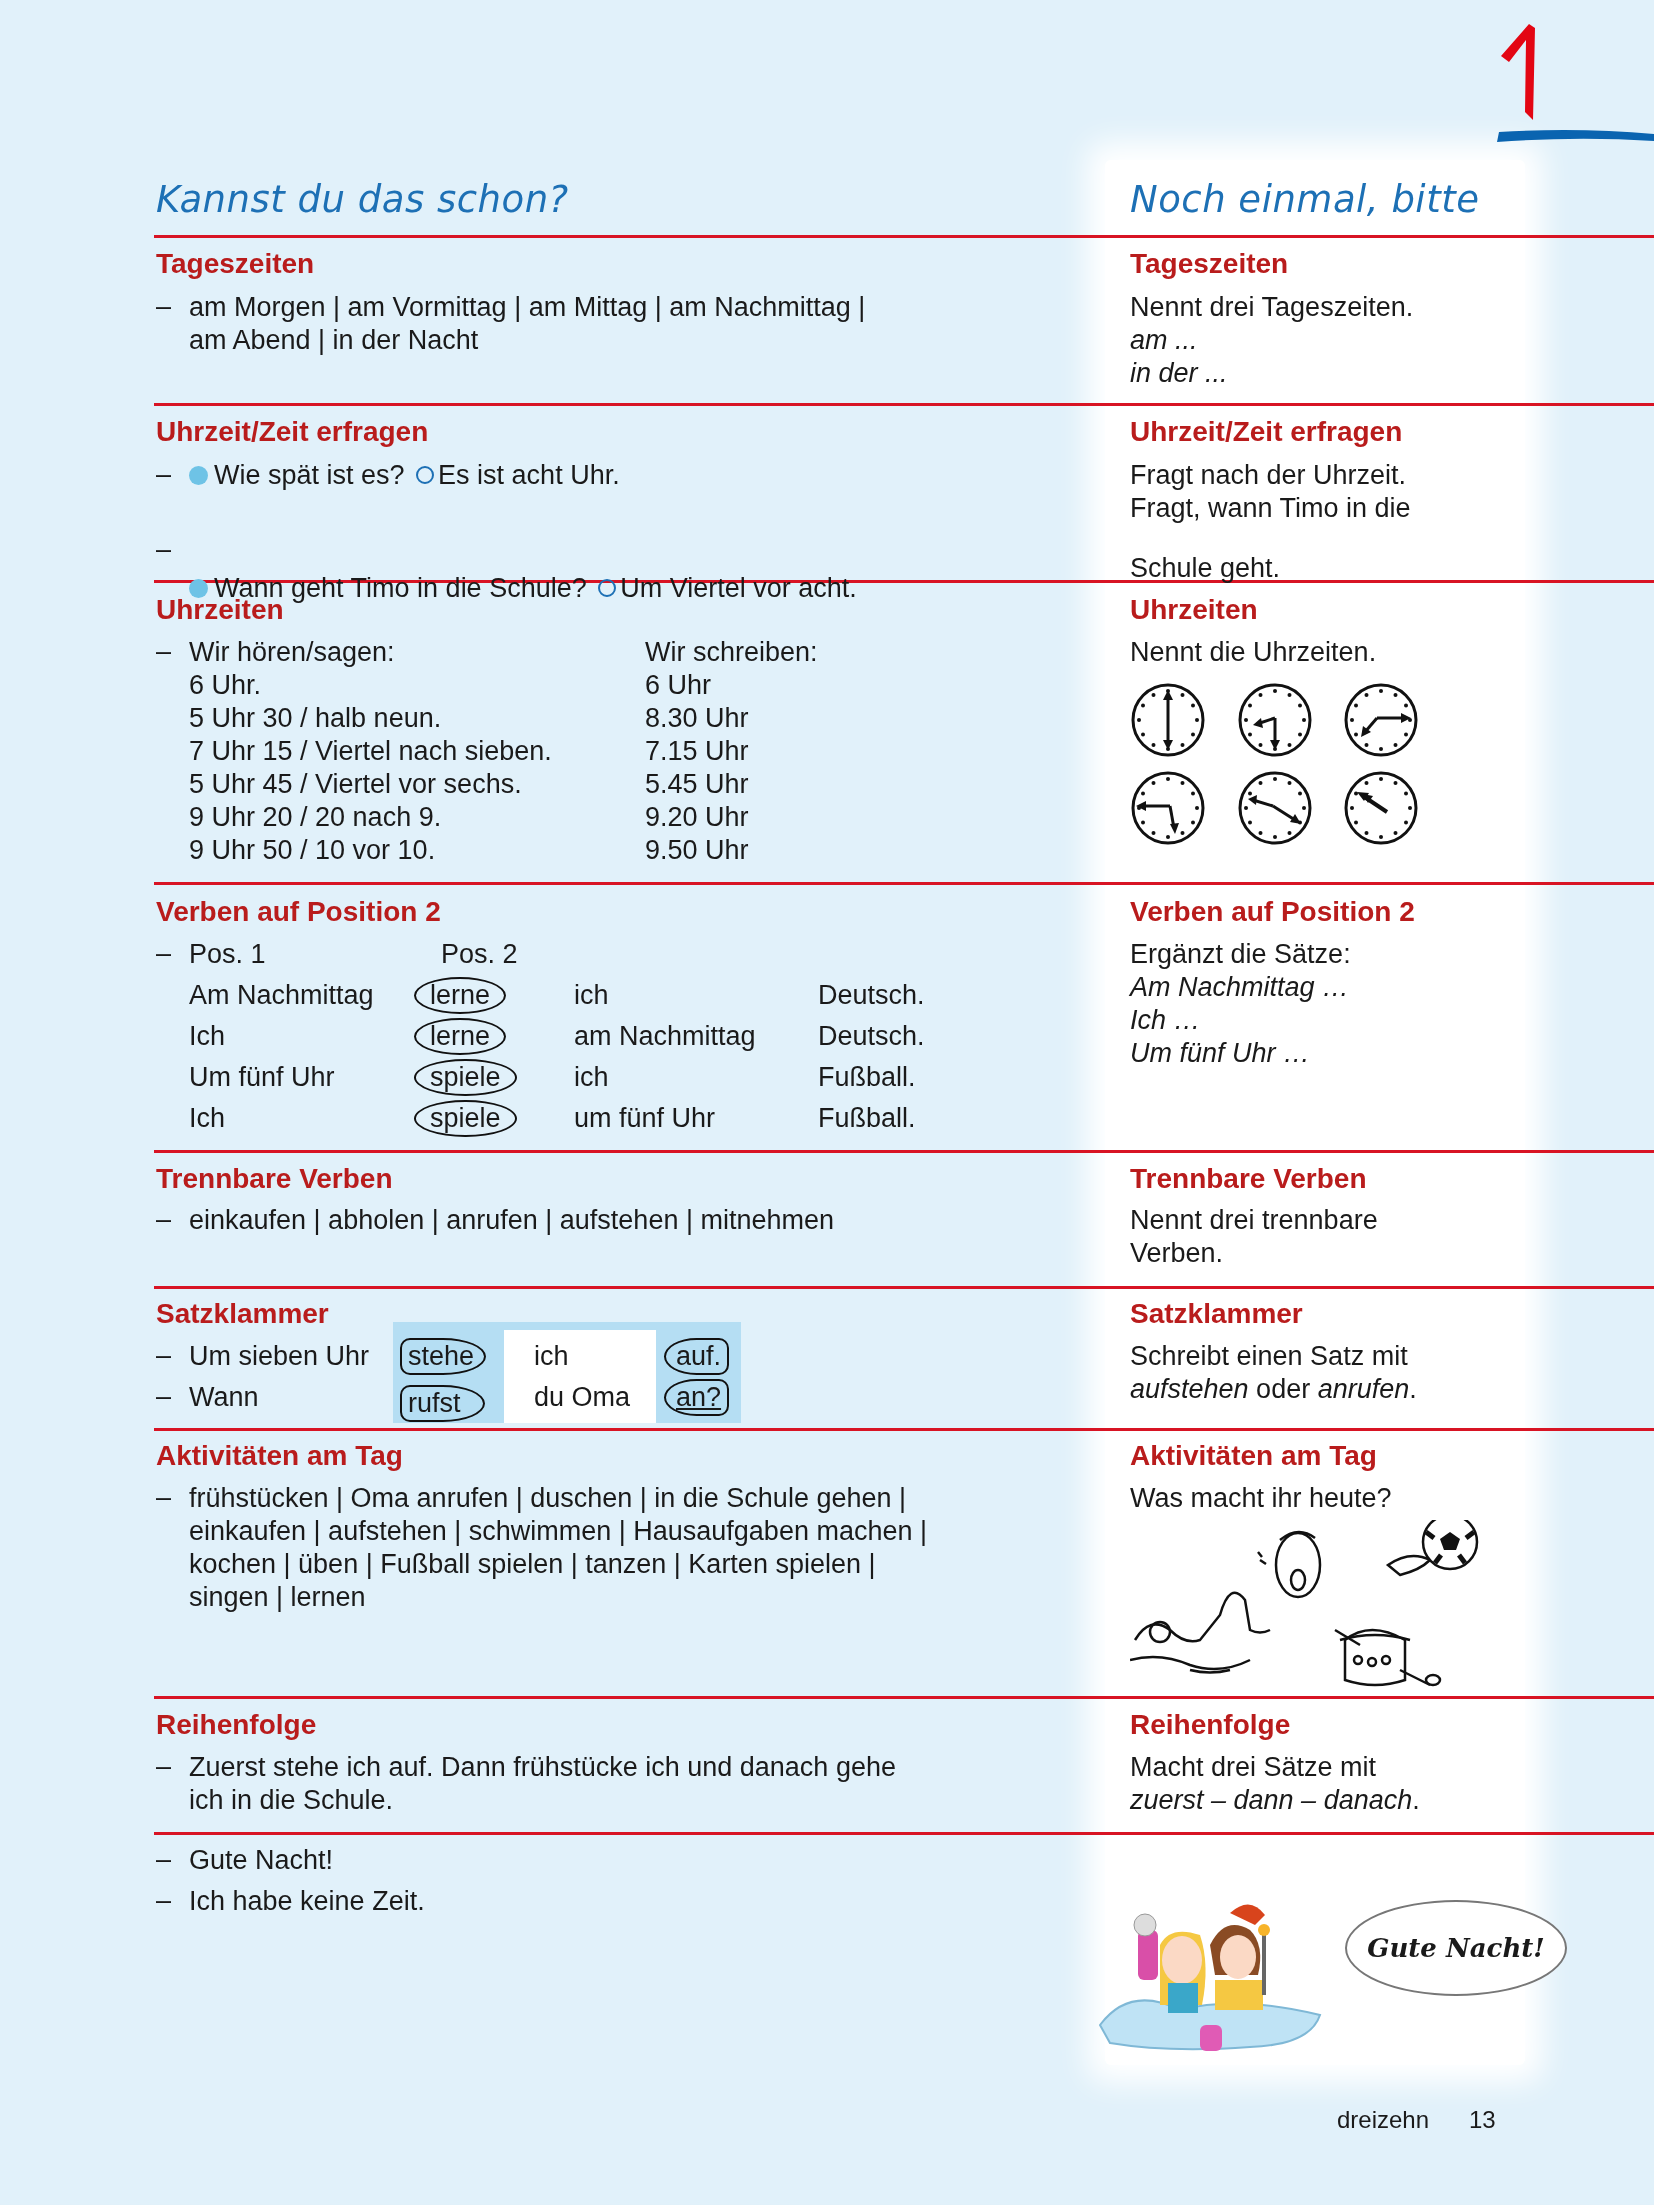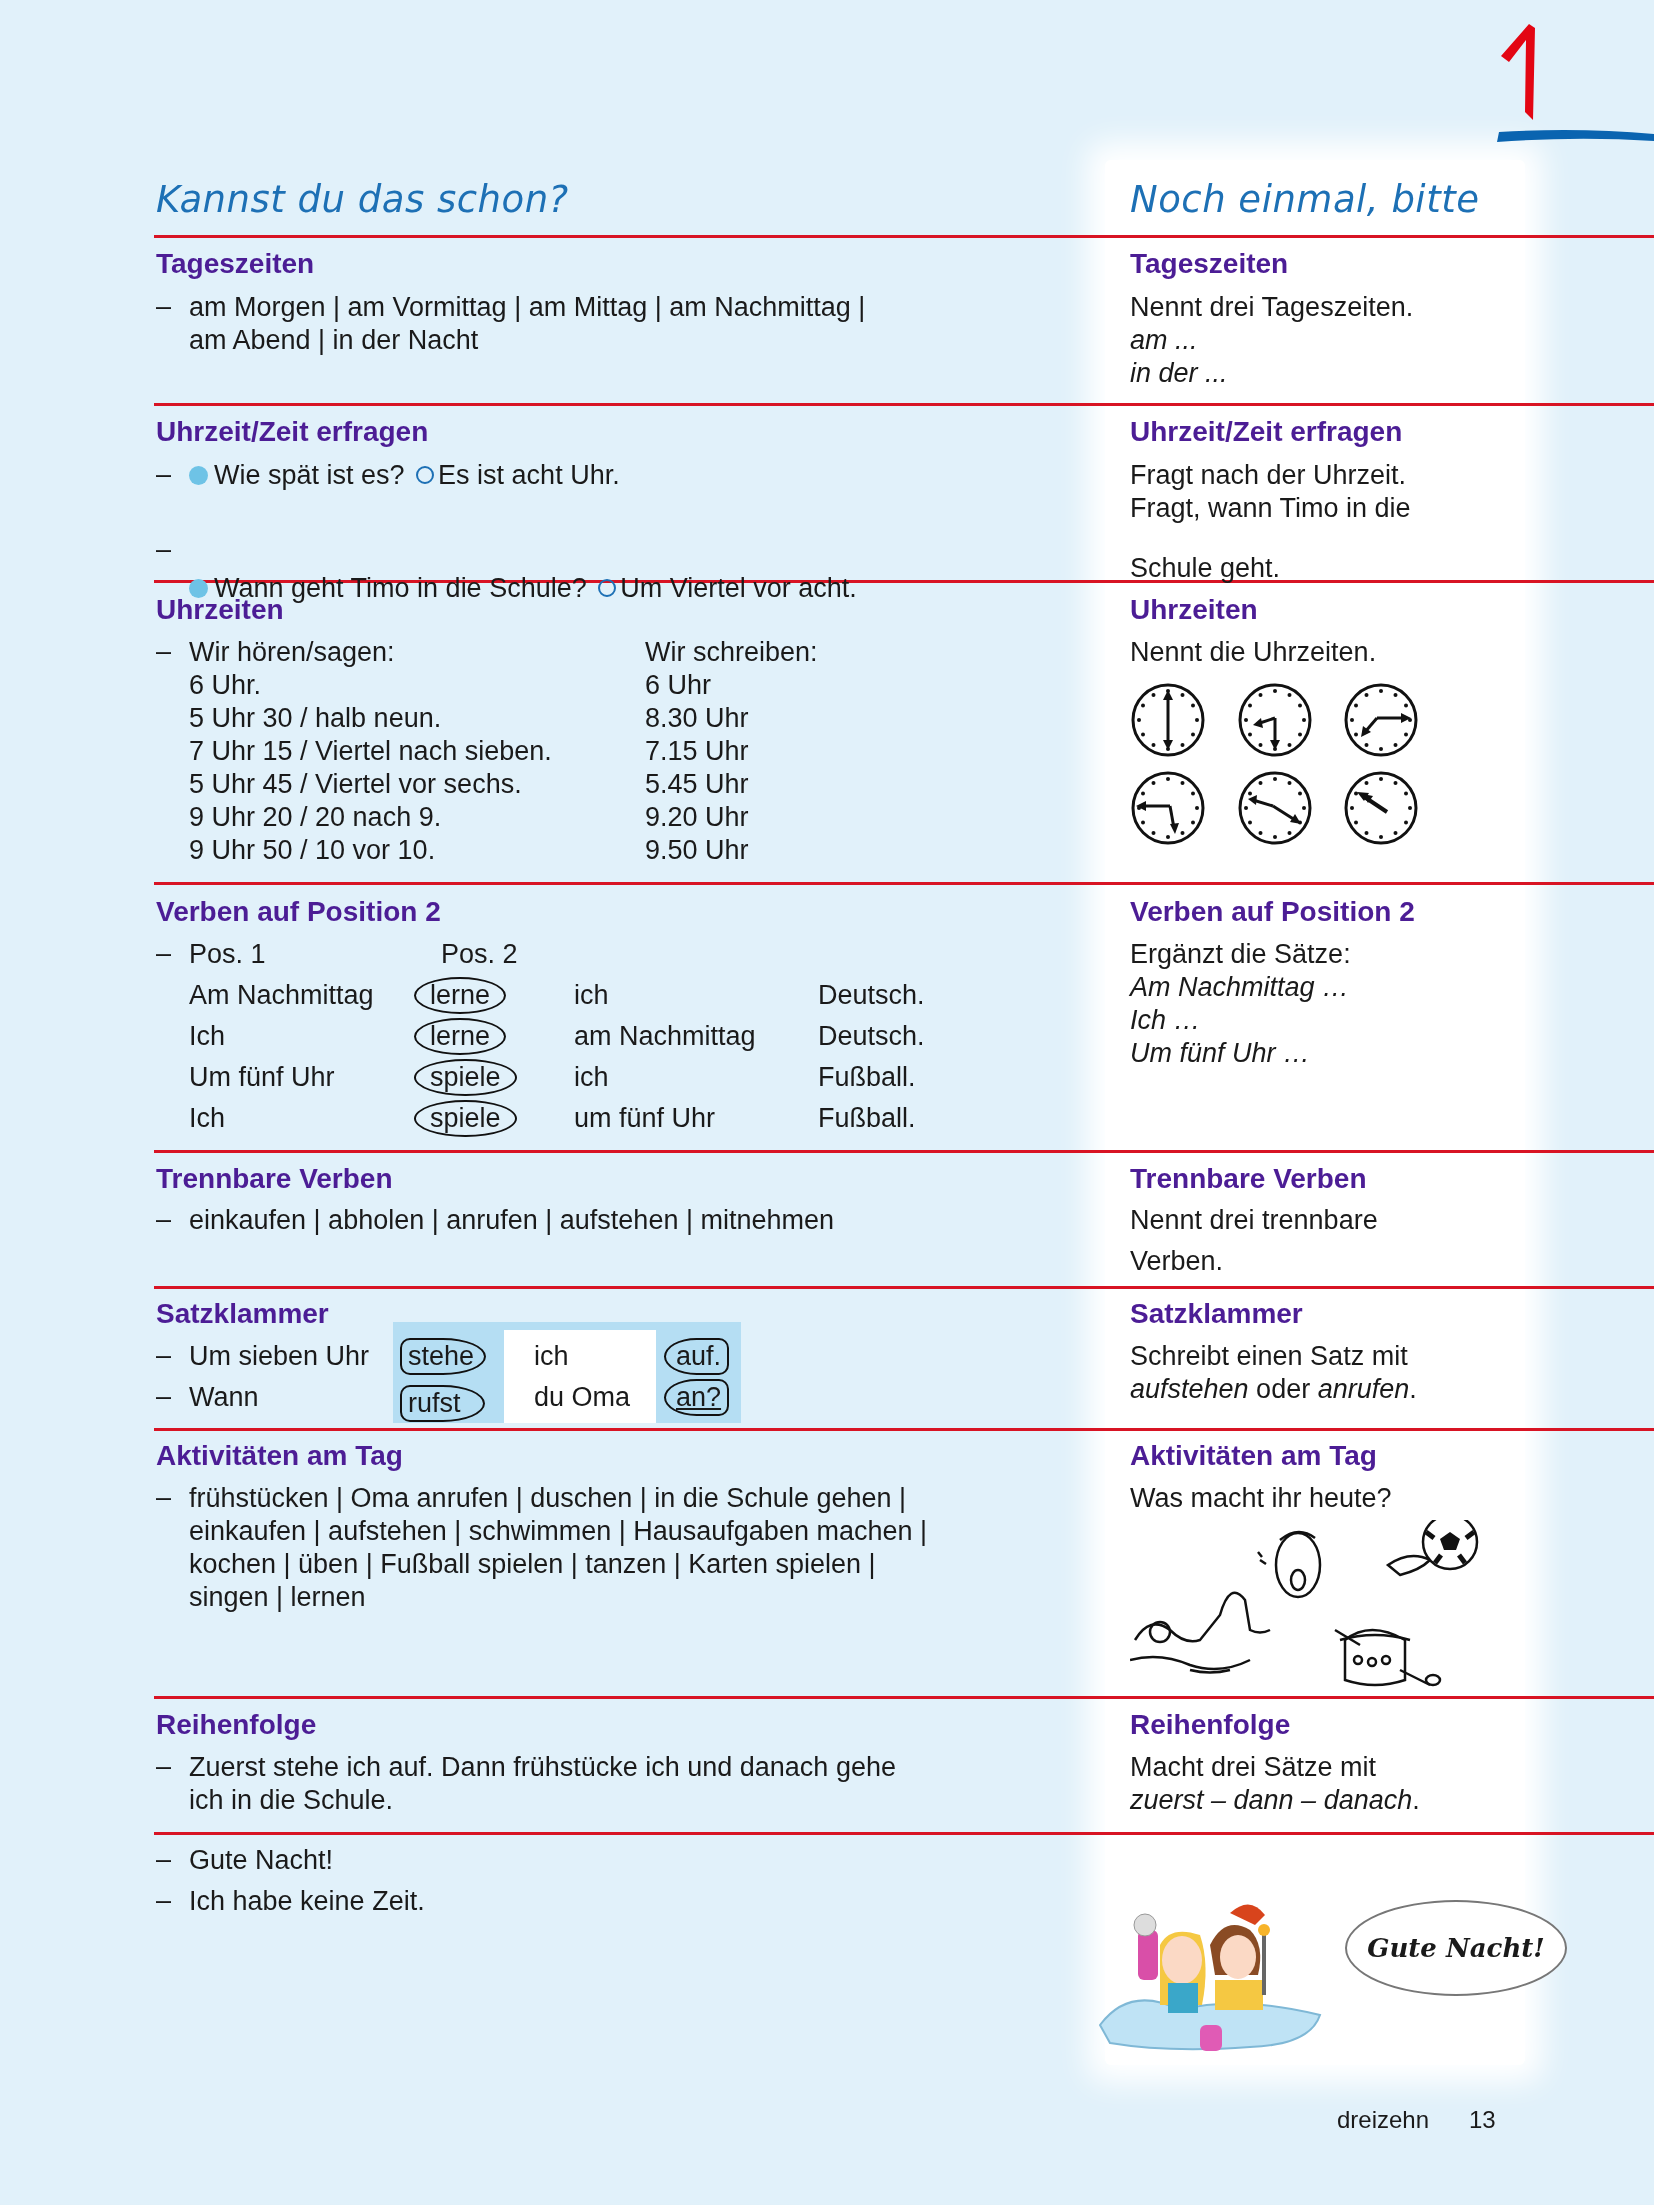--- a/index.html
+++ b/index.html
@@ -24,21 +24,21 @@
   .page-title {
     position:absolute; top:178px;
     font-family:"DejaVu Sans", sans-serif;
     font-size:37px; color:#1d70b5; letter-spacing:0.5px;
     font-style:italic;
   }
   .hline {
     position:absolute; left:154px; width:1500px; height:3px; background:#d81424;
   }
   .sec-title {
-    position:absolute; font-weight:bold; color:#4c1d95; font-size:28px;
+    position:absolute; font-weight:bold; color:#b91c1c; font-size:28px;
   }
   .txt { position:absolute; font-size:27px; line-height:33px; white-space:nowrap; }
   .dash { position:absolute; font-size:27px; }
   .it { font-style:italic; }
   .oval {
     display:inline-block; border:2.5px solid #111; border-radius:50%;
     padding:0 14px; line-height:33px; height:33px;
   }
   .blue-dot { display:inline-block; width:19px; height:19px; border-radius:50%; background:#6ec3e6; vertical-align:-1px; margin-right:6px; }
   .ring-dot { display:inline-block; width:14px; height:14px; border-radius:50%; border:2px solid #1d70b5; vertical-align:0px; margin:0 4px; }
@@ -311,21 +311,21 @@
 </svg>
 
 <div class="sec-title" style="left:1130px;top:896px;">Verben auf Position 2</div>
 <div class="txt" style="left:1130px;top:938px;">Ergänzt die Sätze:</div>
 <div class="txt it" style="left:1130px;top:971px;">Am Nachmittag …</div>
 <div class="txt it" style="left:1130px;top:1004px;">Ich …</div>
 <div class="txt it" style="left:1130px;top:1037px;">Um fünf Uhr …</div>
 
 <div class="sec-title" style="left:1130px;top:1163px;">Trennbare Verben</div>
 <div class="txt" style="left:1130px;top:1204px;">Nennt drei trennbare</div>
-<div class="txt" style="left:1130px;top:1237px;margin-top:8px;">Verben.</div>
+<div class="txt" style="left:1130px;top:1237px;">Verben.</div>
 
 <div class="sec-title" style="left:1130px;top:1298px;">Satzklammer</div>
 <div class="txt" style="left:1130px;top:1340px;">Schreibt einen Satz mit</div>
 <div class="txt" style="left:1130px;top:1373px;"><span class="it">aufstehen</span><span style="white-space:pre;"> oder </span><span class="it">anrufen</span><span>.</span></div>
 
 <div class="sec-title" style="left:1130px;top:1440px;">Aktivitäten am Tag</div>
 <div class="txt" style="left:1130px;top:1482px;">Was macht ihr heute?</div>
 
 <svg style="position:absolute;left:1130px;top:1520px;width:360px;height:170px;" viewBox="0 0 360 170">
   <g fill="none" stroke="#111" stroke-width="2.5">

